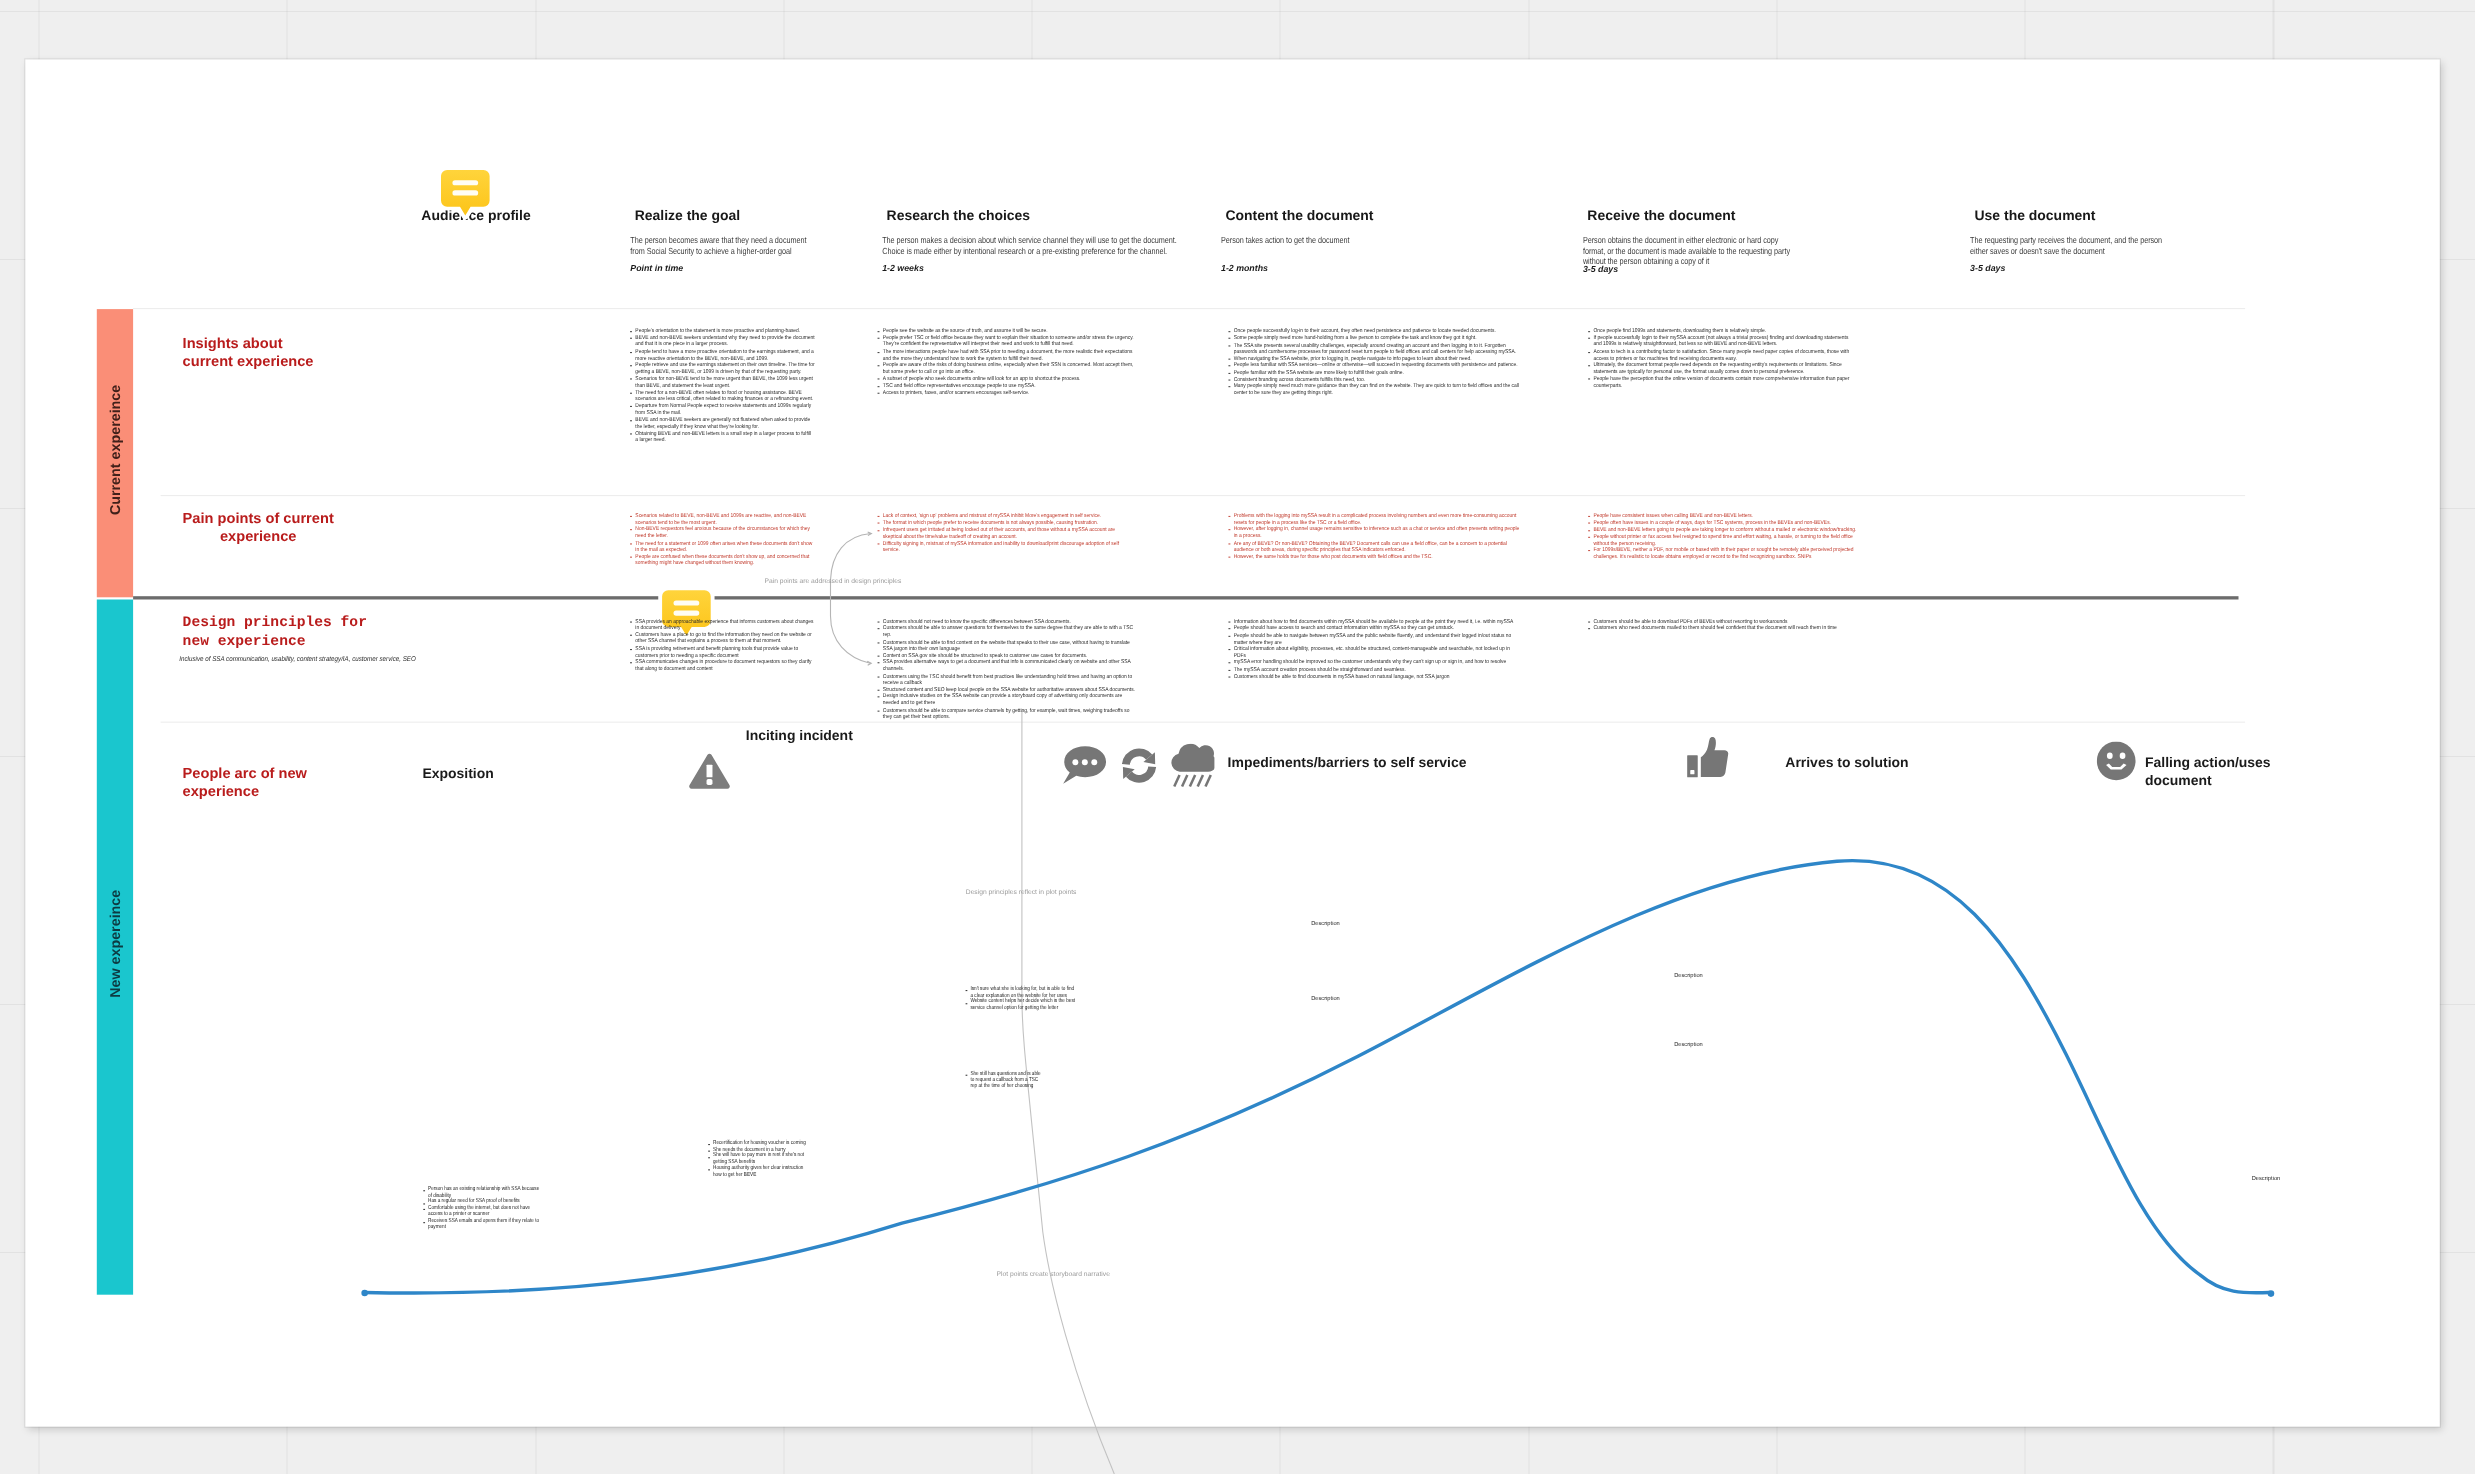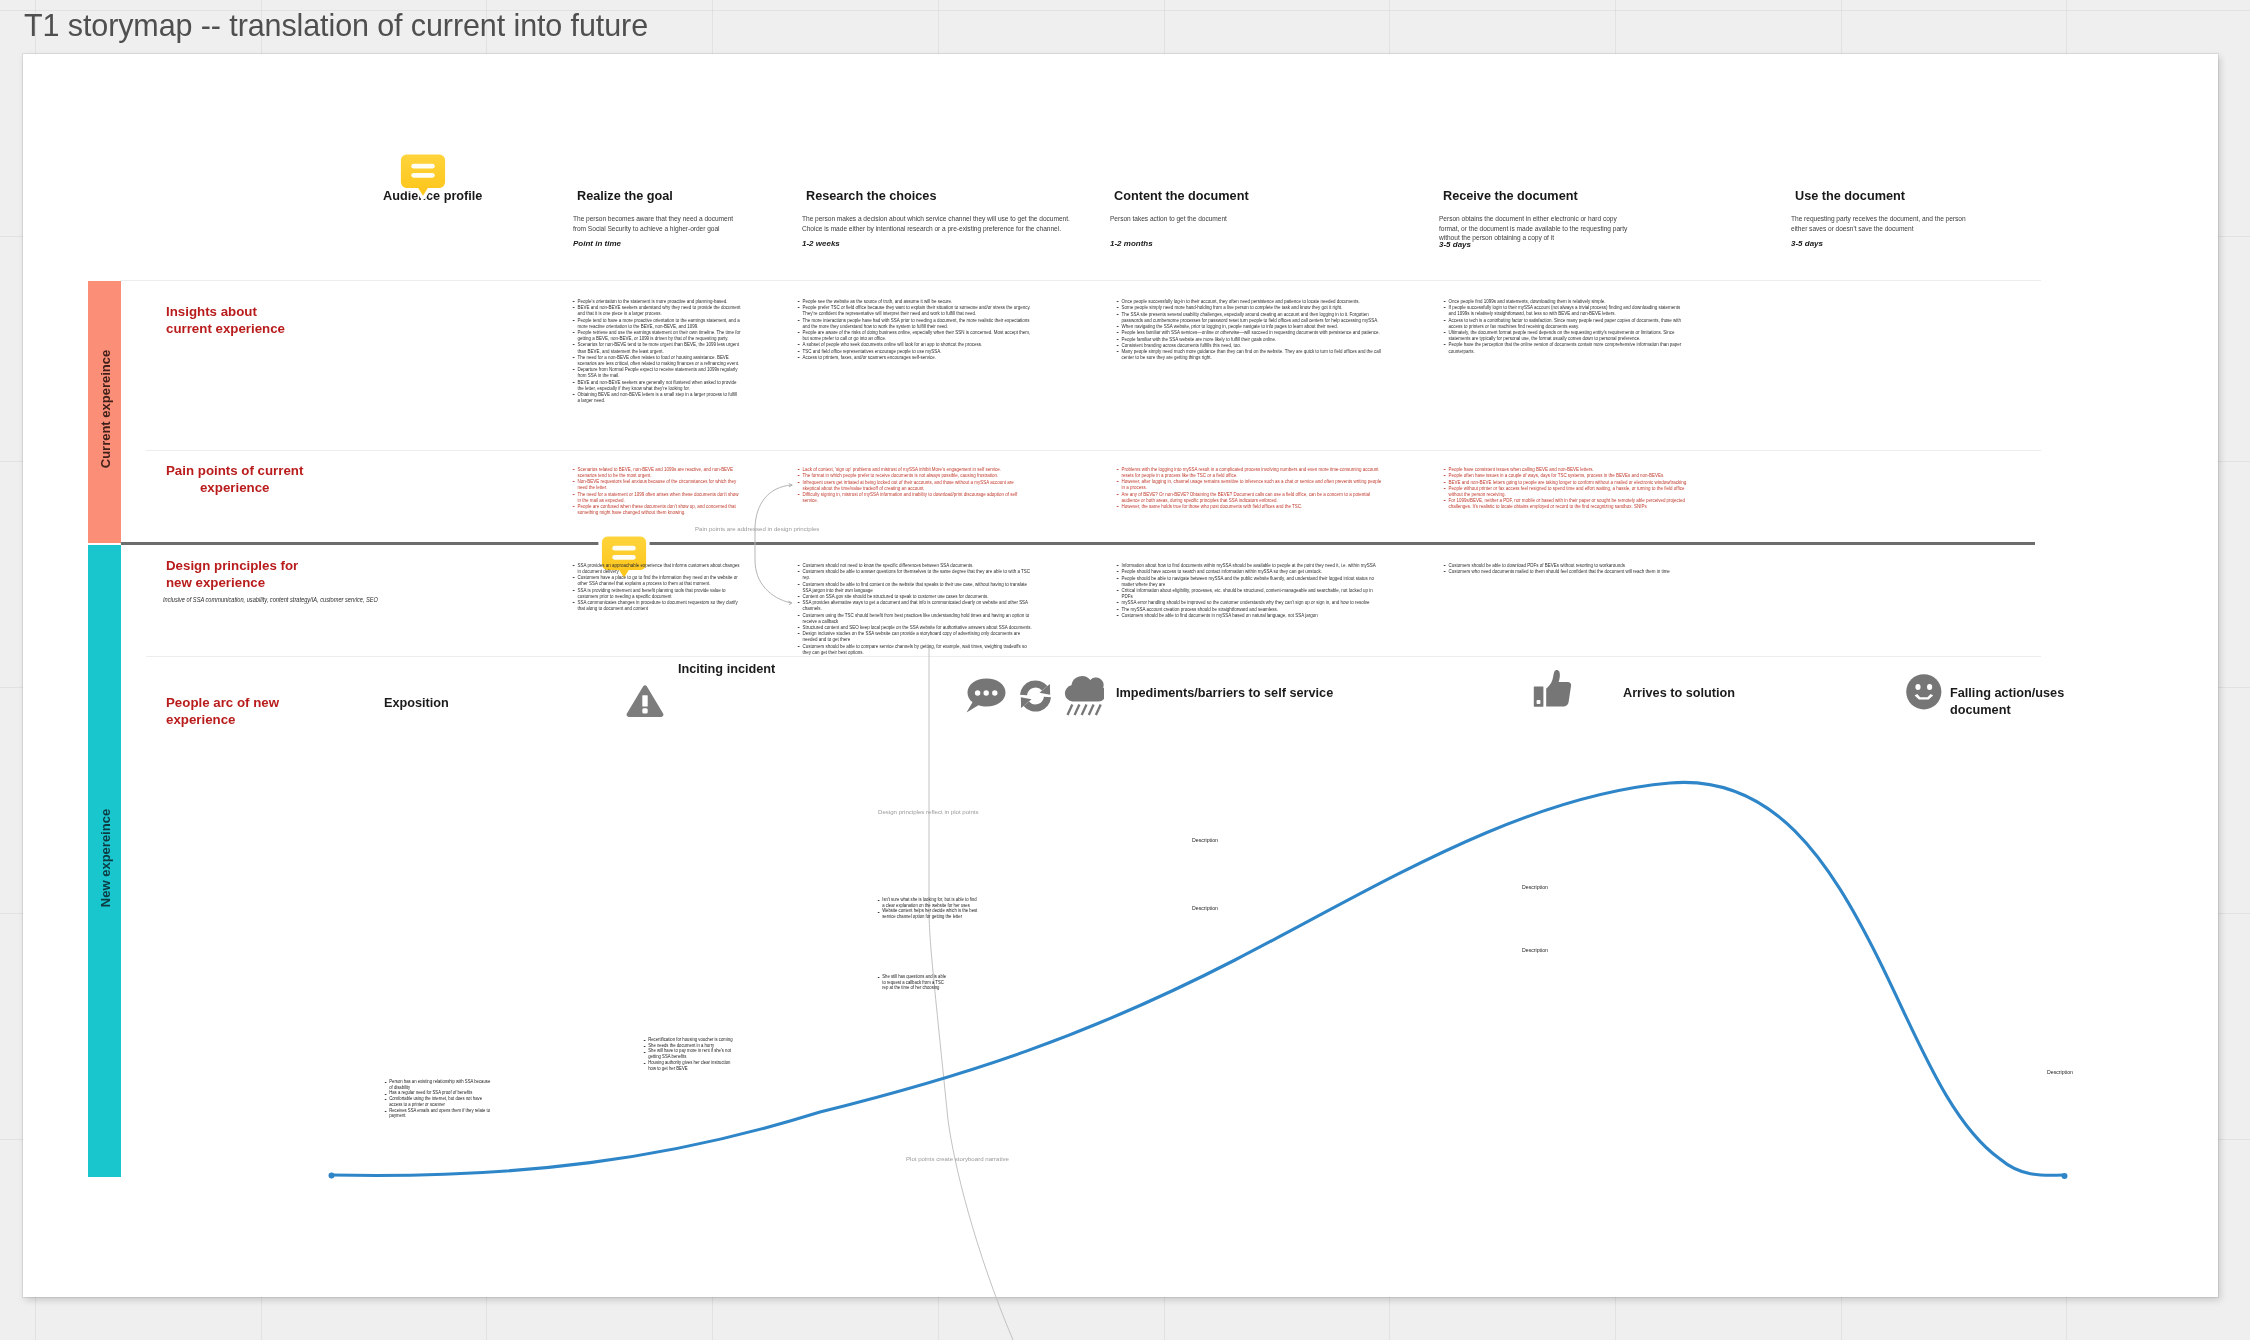--- a/index.html
+++ b/index.html
@@ -56,37 +56,36 @@
   ul.minilist{position:absolute;margin:0;padding:0;list-style:none;}
   ul.minilist li{position:relative;padding-left:6.5px;font-size:5.3px;line-height:5.7px;color:#1a1a1a;
      transform:scaleX(.80);transform-origin:0 0;white-space:pre-line;}
   ul.minilist li:before{content:"";position:absolute;left:1.0px;top:3.2px;width:2.2px;height:1.0px;background:#1a1a1a;opacity:.85;}
 </style>
 </head>
 <body>
 
 <div id="root">
 <div class="bg-grid"></div>
-<div class="doc-title">T1 storymap -- translation of current into future</div>
 <div class="page"></div>
 <div class="band" style="left:88px;top:281px;width:33px;height:262px;background:#fa8e77;">
       <div class="band-label" style="color:#40201a;">Current expereince</div>
     </div>
 <div class="band" style="left:88px;top:545px;width:33px;height:632px;background:#1ac6ce;">
       <div class="band-label" style="color:#0d3b42;">New expereince</div>
     </div>
 <div class="hline-soft" style="left:121px;top:280px;width:1920px;"></div>
 <div class="hline-soft" style="left:146px;top:450px;width:1895px;"></div>
 <div class="hline-hard" style="left:121px;top:542px;width:1914px;"></div>
 <div class="hline-soft" style="left:146px;top:656px;width:1895px;"></div>
 <div class="row-title" style="left:166px;top:303px;">Insights about
 current experience</div>
 <div class="row-title" style="left:166px;top:462px;text-align:center;">Pain points of current
 experience</div>
-<div class="row-title" style="left:166px;top:557px;">Design principles for
+<div class="row-title" style="left:166px;top:557px;font-family:Liberation Mono, monospace;">Design principles for
 new experience</div>
 <div class="row-sub" style="left:163px;top:595px;">Inclusive of SSA communication, usability, content strategy/IA, customer service, SEO</div>
 <div class="row-title" style="left:166px;top:694px;">People arc of new
 experience</div>
 <div class="stage" style="left:383px;top:189px;">
       <div class="st-title">Audience profile</div>
     </div>
 <div class="stage" style="left:577px;top:189px;">
       <div class="st-title">Realize the goal</div>
       <div class="st-desc" style="width:210px;">The person becomes aware that they need a document

